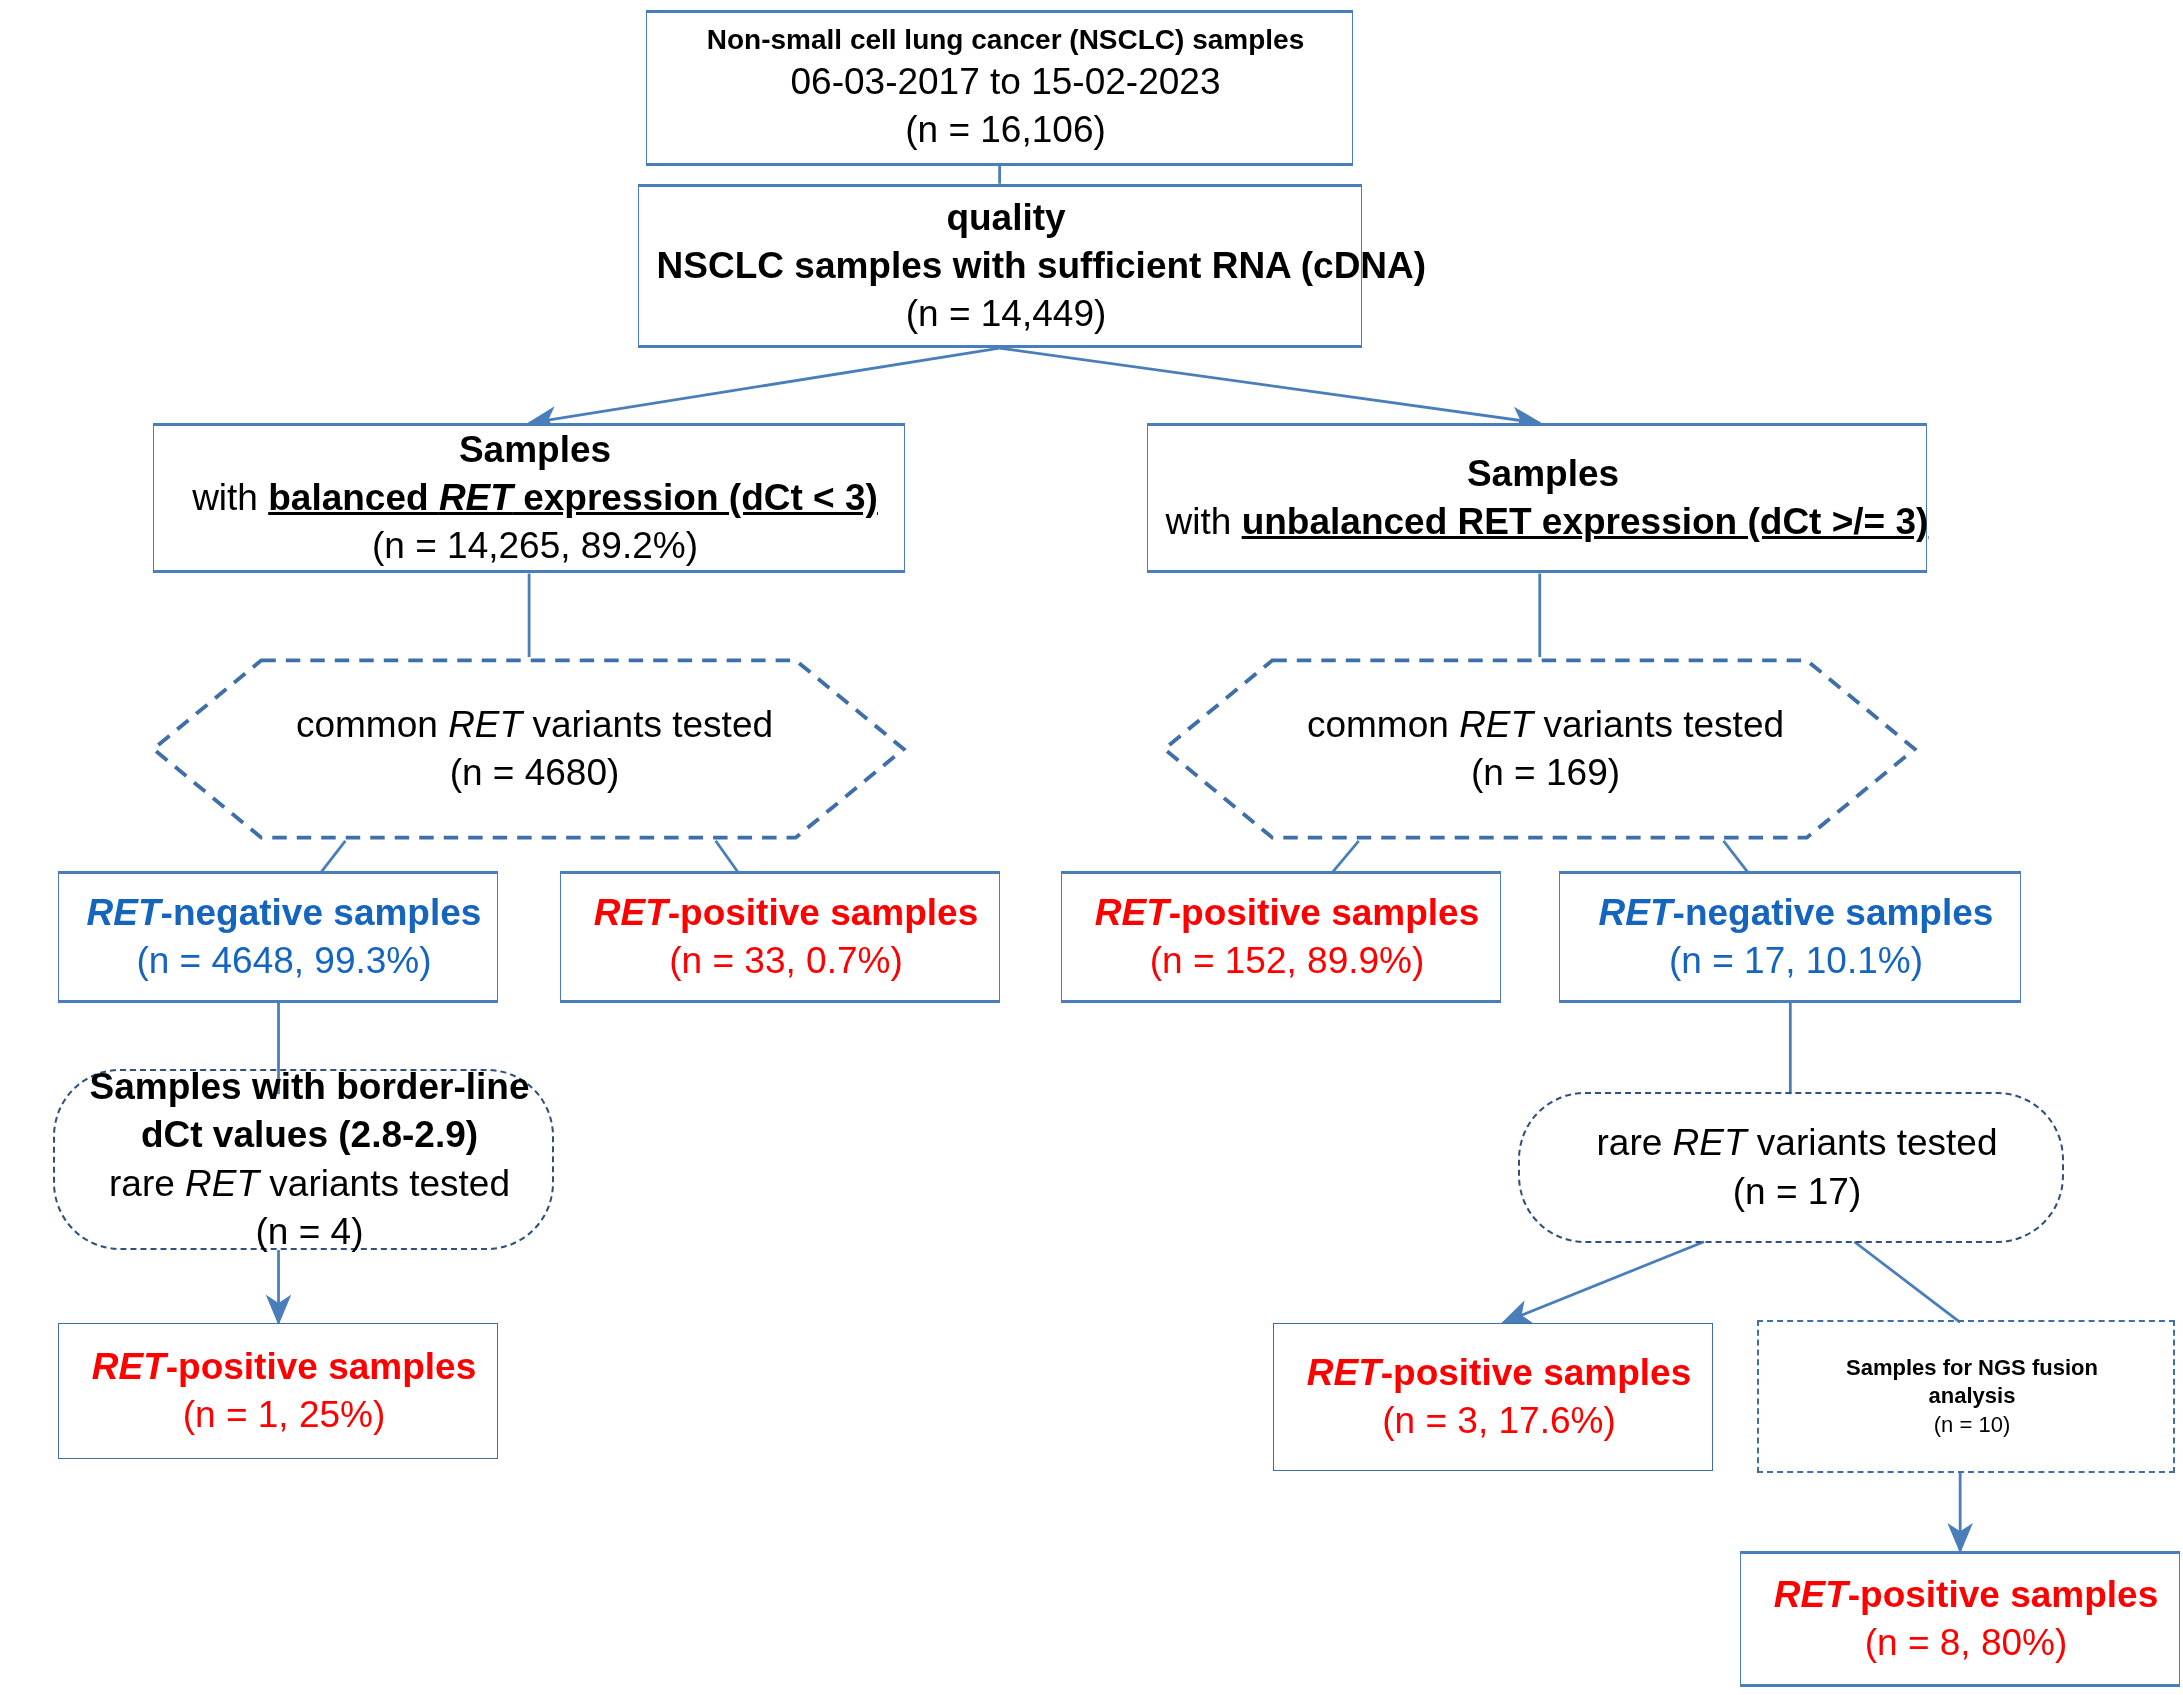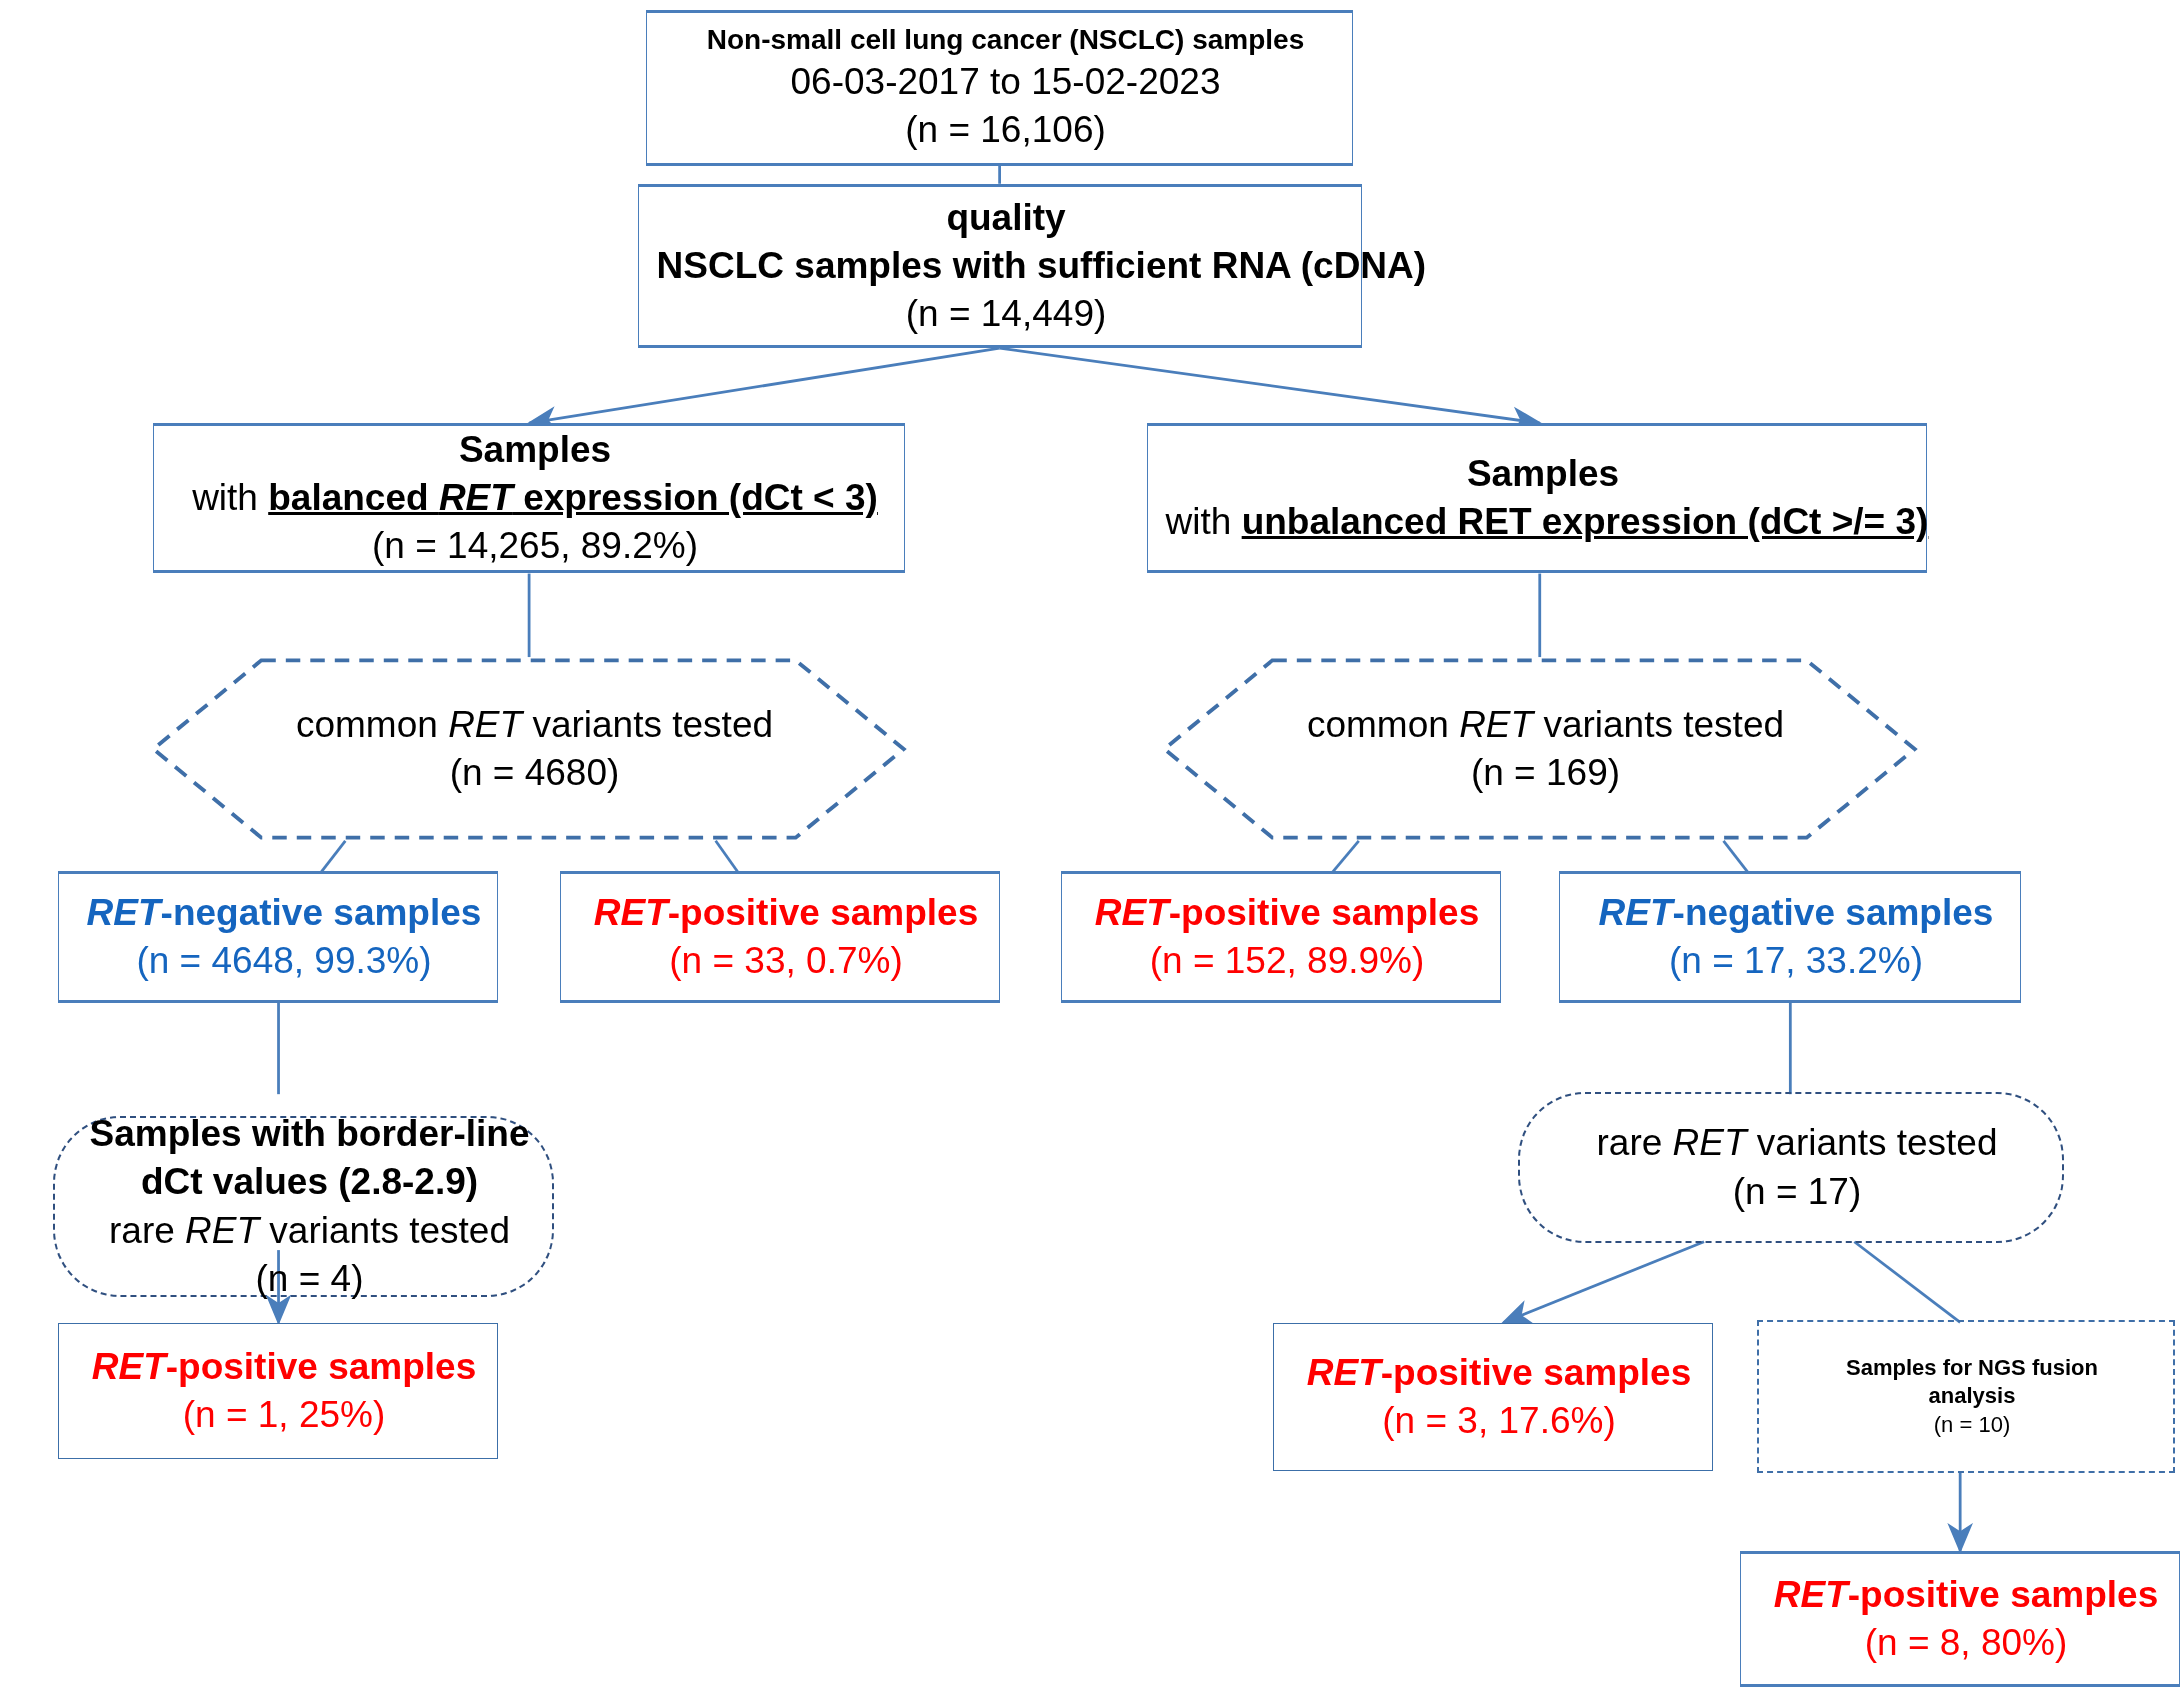--- a/index.html
+++ b/index.html
@@ -199,25 +199,25 @@
   <div class="node rect" style="left:1061px; top:871px; width:440px; height:132px;">
     <div class="lines">
       <span class="ln s48 f-red"><span class="it">RET</span><span>-positive samples</span></span>
       <span class="ln s48 f-red-n">(n = 152, 89.9%)</span>
     </div>
   </div>
 
   <div class="node rect" style="left:1559px; top:871px; width:462px; height:132px;">
     <div class="lines">
       <span class="ln s48 f-blue"><span class="it">RET</span><span>-negative samples</span></span>
-      <span class="ln s48 f-blue-n">(n = 17, 33.2%)</span>
-    </div>
-  </div>
-
-  <div class="node rounded-dashed" style="left:53px; top:1116px; width:501px; height:181px;">
+      <span class="ln s48 f-blue-n">(n = 17, 10.1%)</span>
+    </div>
+  </div>
+
+  <div class="node rounded-dashed" style="left:53px; top:1069px; width:501px; height:181px;">
     <div class="lines">
       <span class="ln s48 f-bold">Samples with border-line</span>
       <span class="ln s48 f-bold">dCt values (2.8-2.9)</span>
       <span class="ln s48 f-norm"><span>rare </span><span class="it">RET</span><span> variants tested</span></span>
       <span class="ln s48 f-norm">(n = 4)</span>
     </div>
   </div>
 
   <div class="node rounded-dashed" style="left:1518px; top:1092px; width:546px; height:151px;">
     <div class="lines">

